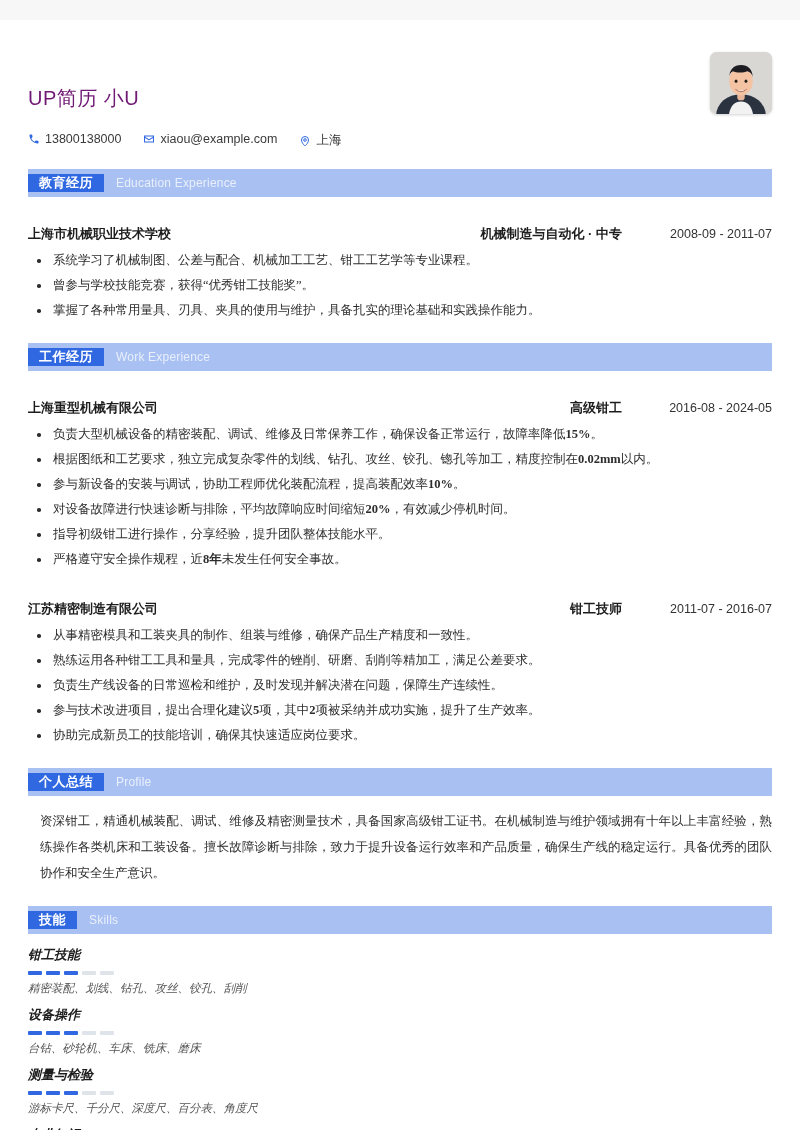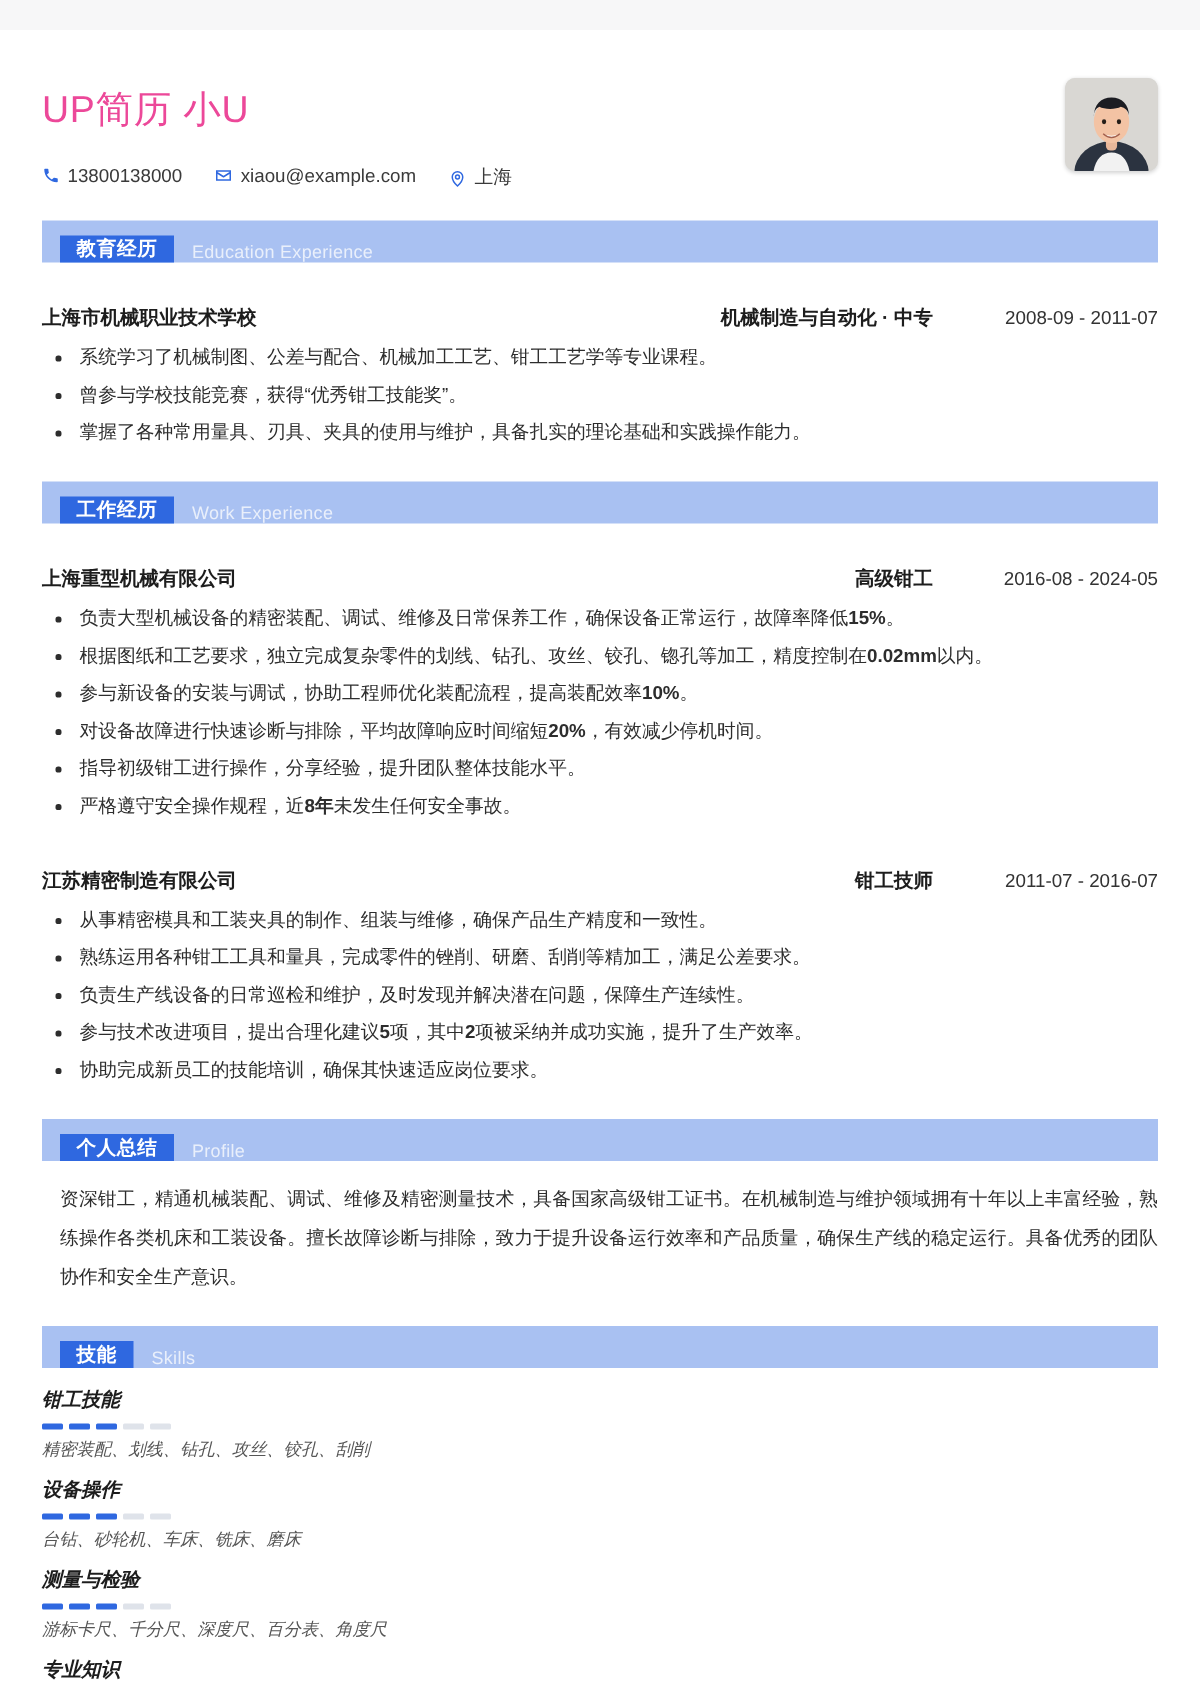--- a/index.html
+++ b/index.html
@@ -21,25 +21,26 @@
 
   
   .header {
     display: flex;
     align-items: flex-start;
     justify-content: space-between;
     padding: 30px 28px 0 28px;
   }
   .header-left { flex: 1; padding-top: 8px; }
   .name {
-    font-size: 25px;
+    font-size: 20px;
     font-weight: 400;
-    color: #ec4899;
+    color: #701a75;
     letter-spacing: 0.5px;
     line-height: 1.2;
+    margin-top: 28px;
   }
   .contacts {
     display: flex;
     align-items: flex-start;
     gap: 22px;
     margin-top: 22px;
     font-size: 12.5px;
     color: #3a3a3a;
   }
   .contact { display: flex; align-items: center; gap: 5px; white-space: nowrap; }
@@ -55,23 +56,22 @@
     position: relative;
   }
   .avatar svg { display: block; width: 100%; height: 100%; }
 
   
   .section { margin-top: 20px; }
   .sec-bar {
     height: 28px;
     background: #a9c1f2;
     display: flex;
-    align-items: flex-end;
+    align-items: center;
     margin: 0 28px;
-    padding-left: 12px;
   }
   .sec-tag {
     background: #2f68e0;
     color: #ffffff;
     font-size: 13px;
     font-weight: 700;
     display: flex;
     align-items: center;
     padding: 0 11px;
     letter-spacing: 0.5px;
@@ -96,21 +96,21 @@
   }
   .e-org { width: 290px; flex: 0 0 auto; }
   .e-mid { flex: 1; text-align: right; }
   .e-date {
     width: 150px; flex: 0 0 auto;
     text-align: right;
     font-weight: 400;
     color: #333;
     font-size: 12.5px;
   }
-  ul.bullets { list-style: none; margin-top: 5px; }
+  ul.bullets { list-style: none; margin-top: 5px; font-family: Liberation Serif, serif; }
   ul.bullets li {
     position: relative;
     padding-left: 25px;
     font-size: 12.5px;
     line-height: 25px;
     color: #2d2d2d;
   }
   ul.bullets li::before {
     content: "";
     position: absolute;

